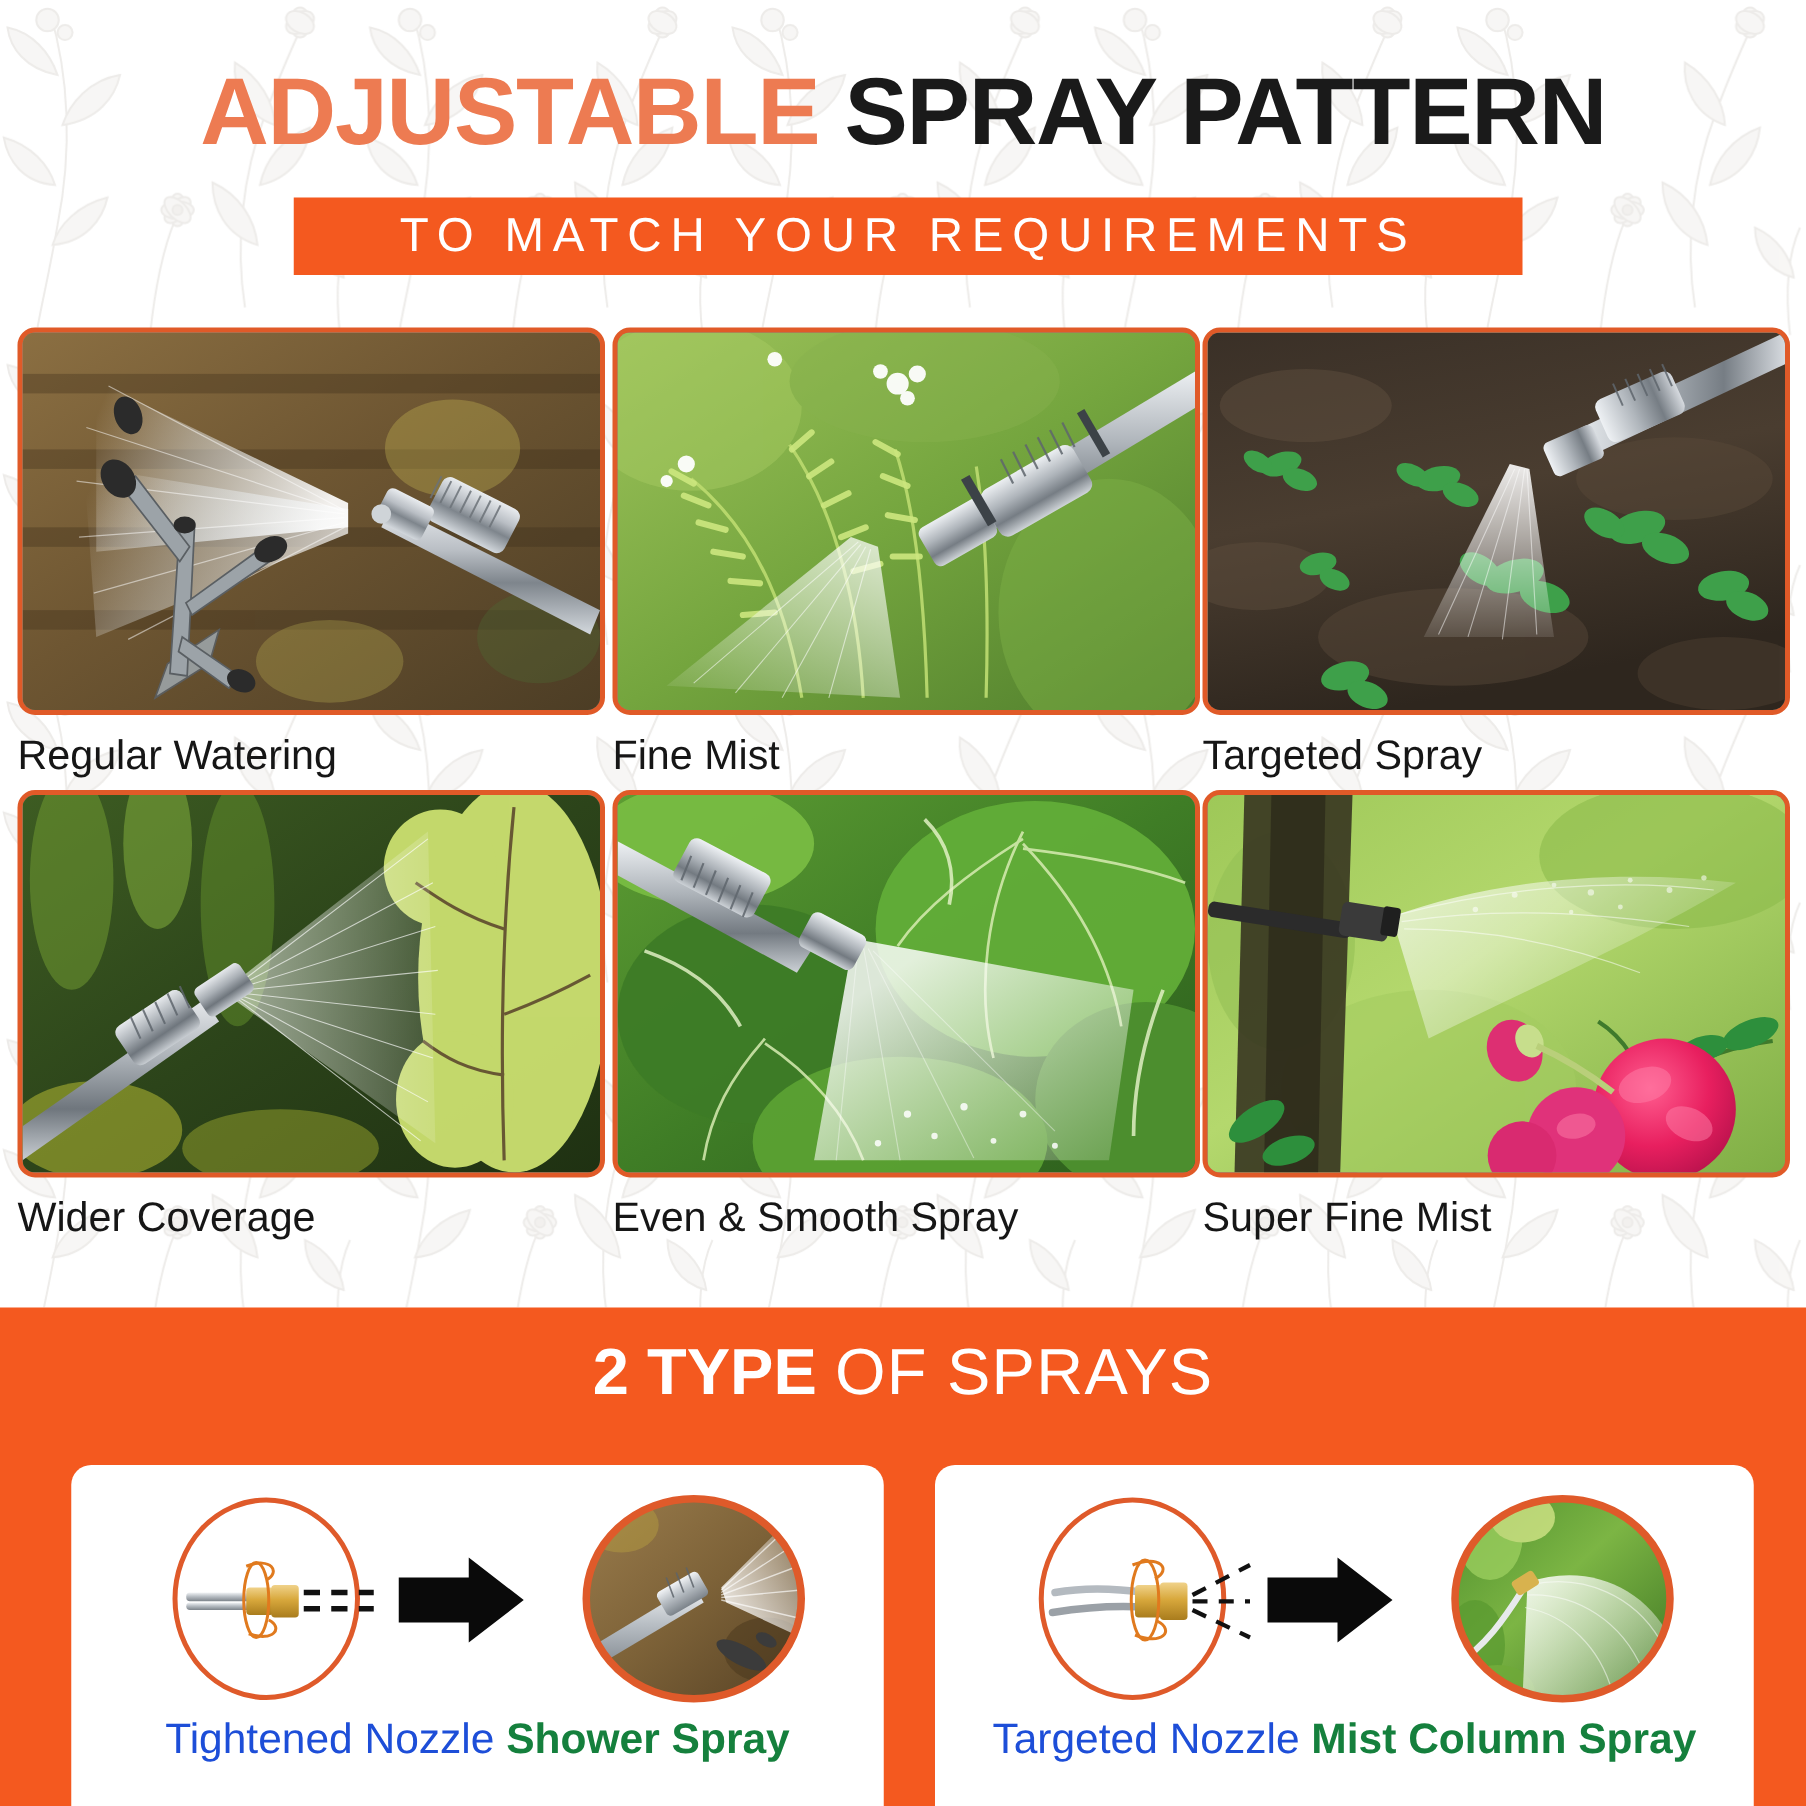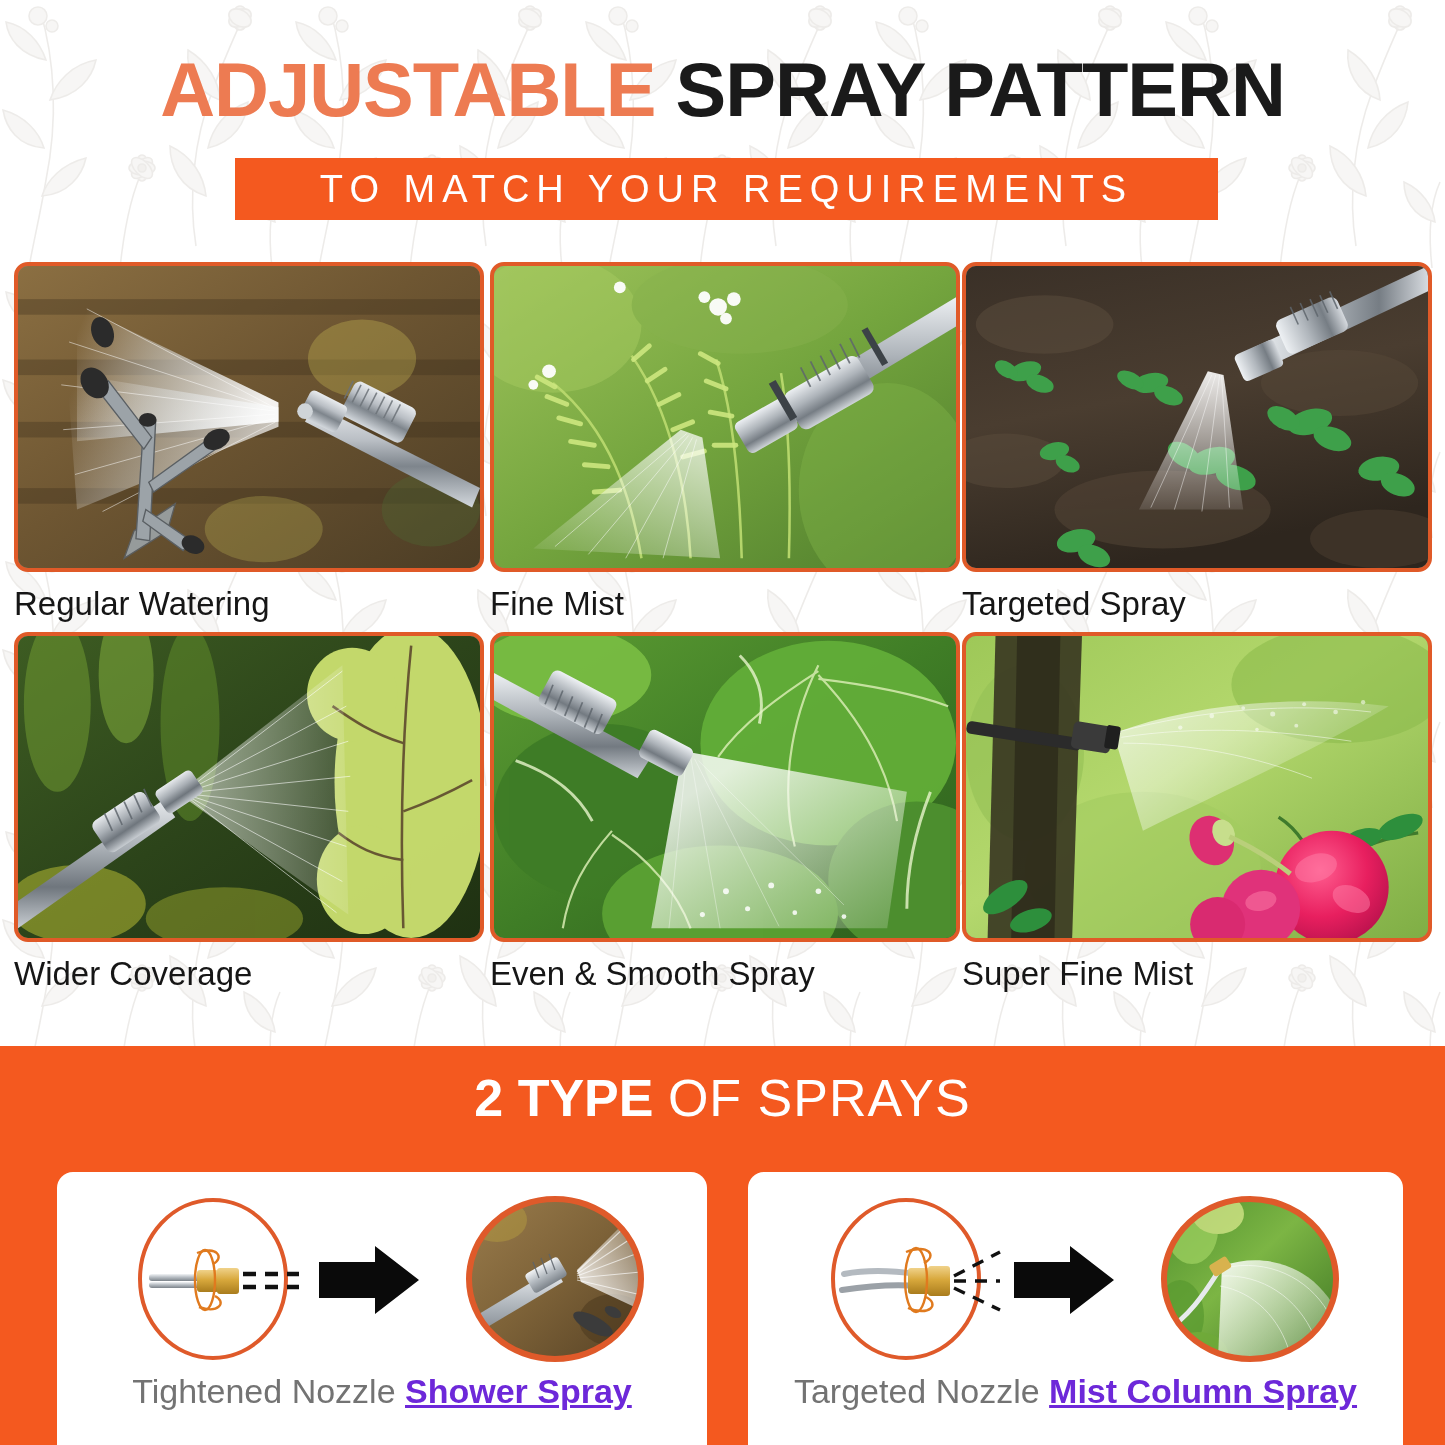--- a/index.html
+++ b/index.html
@@ -100,22 +100,22 @@
     position:absolute; left:0; top:18px; width:100%; height:178px;
   }
   .card-diagrams svg { display:block; width:100%; height:100%; }
 
   .card-caption {
     position:absolute; left:0; top:202px; width:100%;
     text-align:center; white-space:nowrap;
     font-size:34px; line-height:1;
     font-family:"Liberation Sans Narrow","Liberation Sans",sans-serif;
   }
-  .card-caption .cc-black { color:#737373; }
-  .card-caption .cc-orange { color:#6d28d9; font-weight:bold;text-decoration:underline; }
+  .card-caption .cc-black { color:#1d4ed8; }
+  .card-caption .cc-orange { color:#15803d; font-weight:bold; }
 </style>
 </head>
 <body>
 
 <svg id="watermark" viewBox="0 0 1445 1046" preserveAspectRatio="none">
   <defs>
     <pattern id="botanical" width="290" height="270" patternUnits="userSpaceOnUse">
       <g stroke="#dfdcd8" stroke-width="1.6" fill="none">
         <path d="M40 10 C 55 60, 58 120, 46 180 C 40 215, 34 240, 30 262"></path>
         <path d="M46 60 C 20 55, 8 38, 6 22 C 26 26, 40 42, 46 60Z" fill="#f2f0ed"></path>

